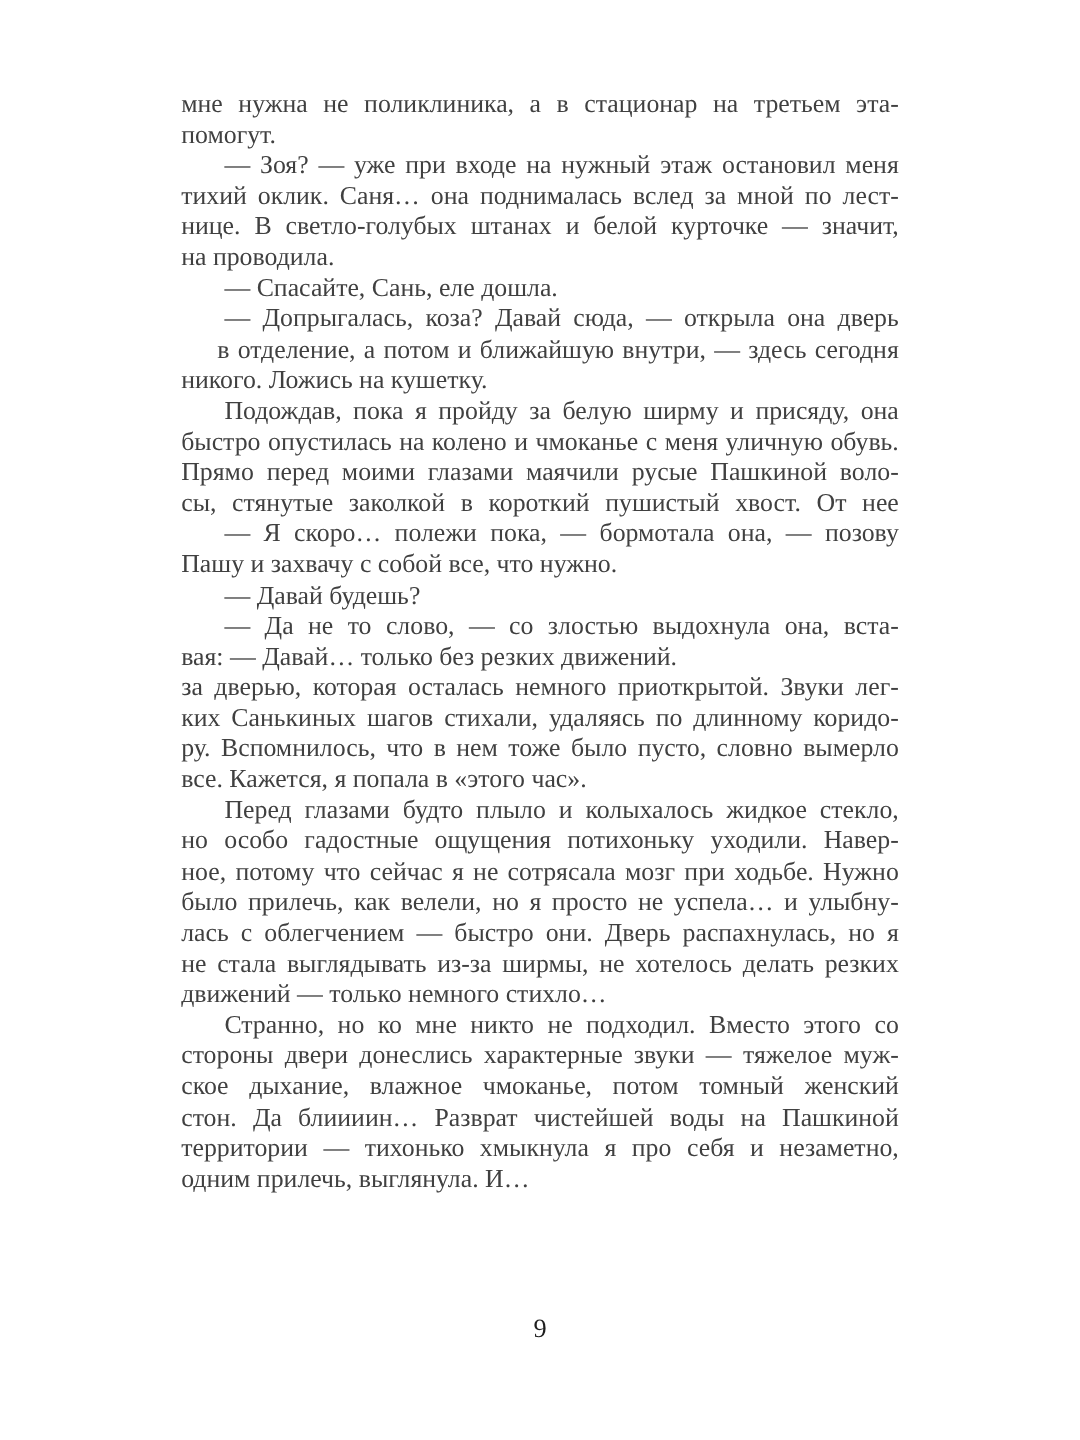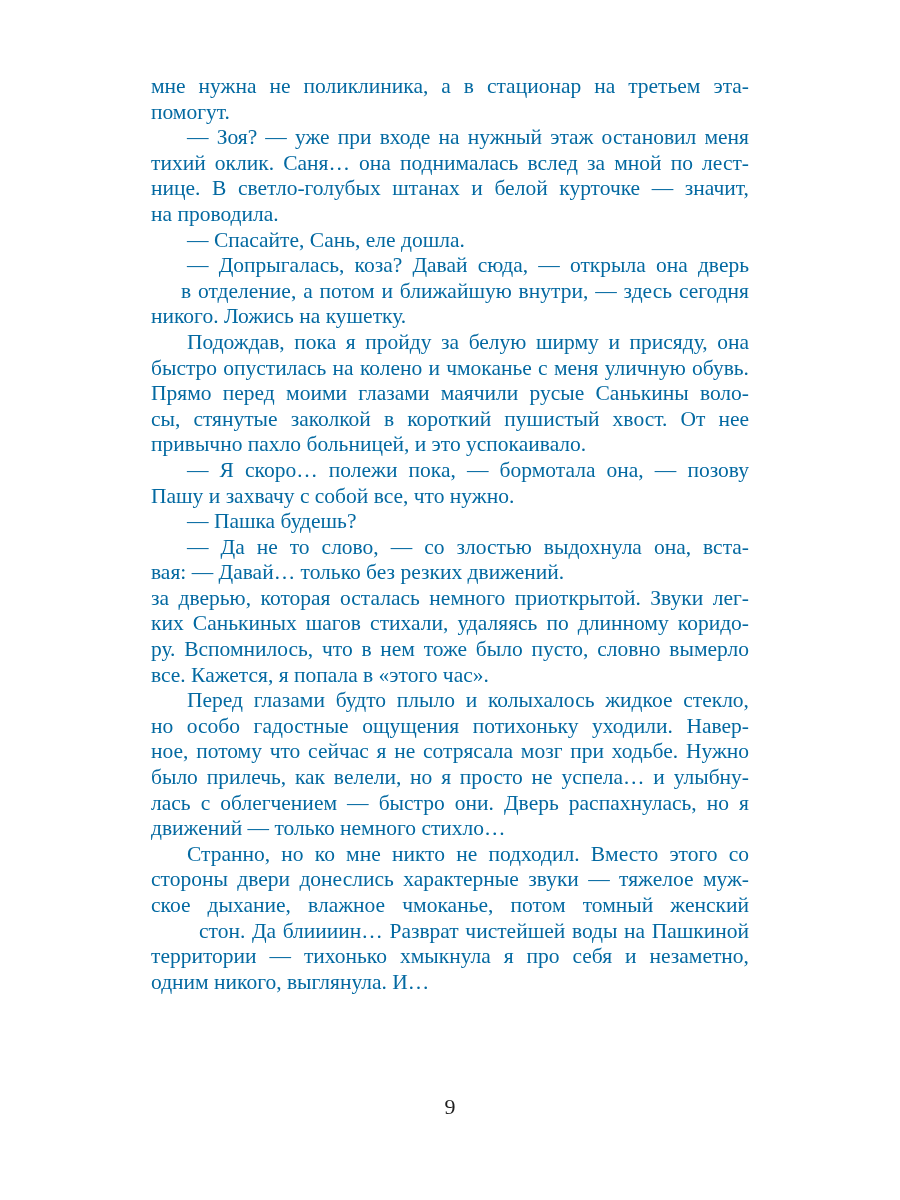--- a/index.html
+++ b/index.html
@@ -3,21 +3,21 @@
 <meta charset="utf-8">
 <style>
   html, body { margin: 0; padding: 0; background: #ffffff; }
   body { width: 900px; height: 1200px; position: relative; overflow: hidden; }
   .page { position: absolute; left: 151px; top: 74px; width: 598px; }
   .line {
     font-family: "Liberation Serif", "DejaVu Serif", serif;
     font-size: 21.5px;
     line-height: 25.6px;
     height: 25.6px;
-    color: #0369a1;
+    color: #404040;
     white-space: nowrap;
     text-align: justify;
     text-align-last: justify;
     letter-spacing: 0px;
     overflow: visible;
   }
   .line.last { text-align-last: left; }
   .line.indent { padding-left: 36px; }
   .page-number {
     position: absolute; left: 0; width: 900px; top: 1094px;
@@ -35,38 +35,38 @@
     <div class="line indent" style="white-space: normal;">— Зоя? — уже при входе на нужный этаж остановил меня</div>
     <div class="line" style="white-space: normal;">тихий оклик. Саня… она поднималась вслед за мной по лест-</div>
     <div class="line" style="white-space: normal;">нице. В светло-голубых штанах и белой курточке — значит,</div>
     <div class="line last">на проводила.</div>
     <div class="line indent last">— Спасайте, Сань, еле дошла.</div>
     <div class="line indent" style="white-space: normal;">— Допрыгалась, коза? Давай сюда, — открыла она дверь</div>
     <div class="line" style="white-space: normal; margin-left: 30px;">в отделение, а потом и ближайшую внутри, — здесь сегодня</div>
     <div class="line last">никого. Ложись на кушетку.</div>
     <div class="line indent" style="white-space: normal;">Подождав, пока я пройду за белую ширму и присяду, она</div>
     <div class="line" style="white-space: normal;">быстро опустилась на колено и чмоканье с меня уличную обувь.</div>
-    <div class="line" style="white-space: normal;">Прямо перед моими глазами маячили русые Санькины воло-</div>
+    <div class="line" style="white-space: normal;">Прямо перед моими глазами маячили русые Пашкиной воло-</div>
     <div class="line" style="white-space: normal;">сы, стянутые заколкой в короткий пушистый хвост. От нее</div>
-    <div class="line last">привычно пахло больницей, и это успокаивало.</div>
     <div class="line indent" style="white-space: normal;">— Я скоро… полежи пока, — бормотала она, — позову</div>
     <div class="line last">Пашу и захвачу с собой все, что нужно.</div>
-    <div class="line indent last">— Пашка будешь?</div>
+    <div class="line indent last">— Давай будешь?</div>
     <div class="line indent" style="white-space: normal;">— Да не то слово, — со злостью выдохнула она, вста-</div>
     <div class="line last">вая: — Давай… только без резких движений.</div>
     <div class="line" style="white-space: normal;">за дверью, которая осталась немного приоткрытой. Звуки лег-</div>
     <div class="line" style="white-space: normal;">ких Санькиных шагов стихали, удаляясь по длинному коридо-</div>
     <div class="line" style="white-space: normal;">ру. Вспомнилось, что в нем тоже было пусто, словно вымерло</div>
     <div class="line last">все. Кажется, я попала в «этого час».</div>
     <div class="line indent" style="white-space: normal;">Перед глазами будто плыло и колыхалось жидкое стекло,</div>
     <div class="line" style="white-space: normal;">но особо гадостные ощущения потихоньку уходили. Навер-</div>
     <div class="line" style="white-space: normal;">ное, потому что сейчас я не сотрясала мозг при ходьбе. Нужно</div>
     <div class="line" style="white-space: normal;">было прилечь, как велели, но я просто не успела… и улыбну-</div>
     <div class="line" style="white-space: normal;">лась с облегчением — быстро они. Дверь распахнулась, но я</div>
+    <div class="line" style="white-space: normal;">не стала выглядывать из-за ширмы, не хотелось делать резких</div>
     <div class="line last">движений — только немного стихло…</div>
     <div class="line indent" style="white-space: normal;">Странно, но ко мне никто не подходил. Вместо этого со</div>
     <div class="line" style="white-space: normal;">стороны двери донеслись характерные звуки — тяжелое муж-</div>
     <div class="line" style="white-space: normal;">ское дыхание, влажное чмоканье, потом томный женский</div>
-    <div class="line" style="white-space: normal; margin-left: 48px;">стон. Да блиииин… Разврат чистейшей воды на Пашкиной</div>
+    <div class="line" style="white-space: normal;">стон. Да блиииин… Разврат чистейшей воды на Пашкиной</div>
     <div class="line" style="white-space: normal;">территории — тихонько хмыкнула я про себя и незаметно,</div>
-    <div class="line last">одним никого, выглянула. И…</div>
+    <div class="line last">одним прилечь, выглянула. И…</div>
   </div>
 <div class="page-number">9</div>
 
 </body></html>

